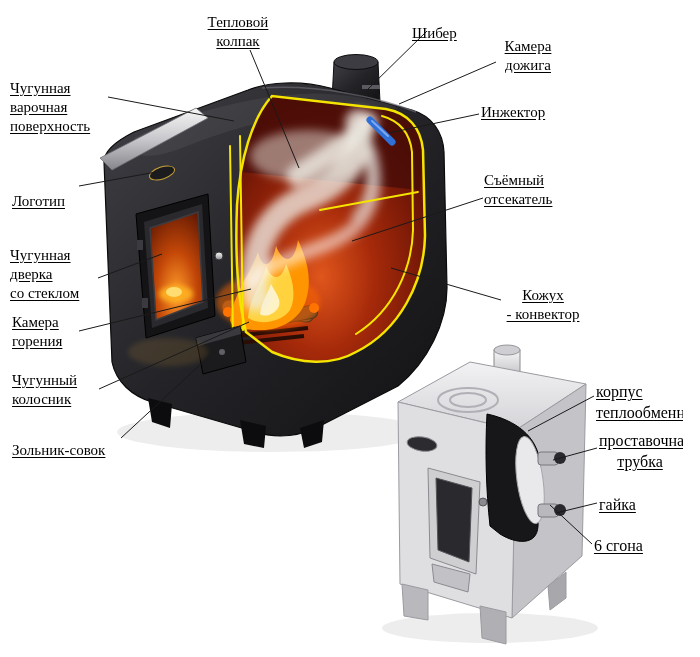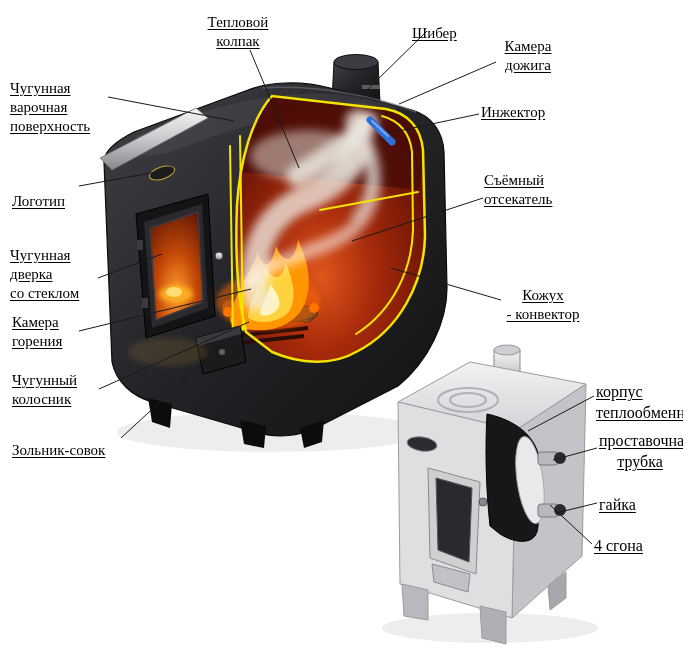--- a/index.html
+++ b/index.html
@@ -254,15 +254,15 @@
   <div class="label" style="left:12px; top:429px;margin-top:12px;">Зольник-совок</div>
 
   <div class="label small" style="left:596px; top:382px;">корпус
 теплообменника</div>
 
   <div class="label small center" style="left:599px; top:431px; width:82px;">проставочная
 трубка</div>
 
   <div class="label small" style="left:599px; top:495px;">гайка</div>
 
-  <div class="label small" style="left:594px; top:536px;">4 сгона</div>
+  <div class="label small" style="left:594px; top:536px;">6 сгона</div>
 
 </div>
 
 </body></html>

